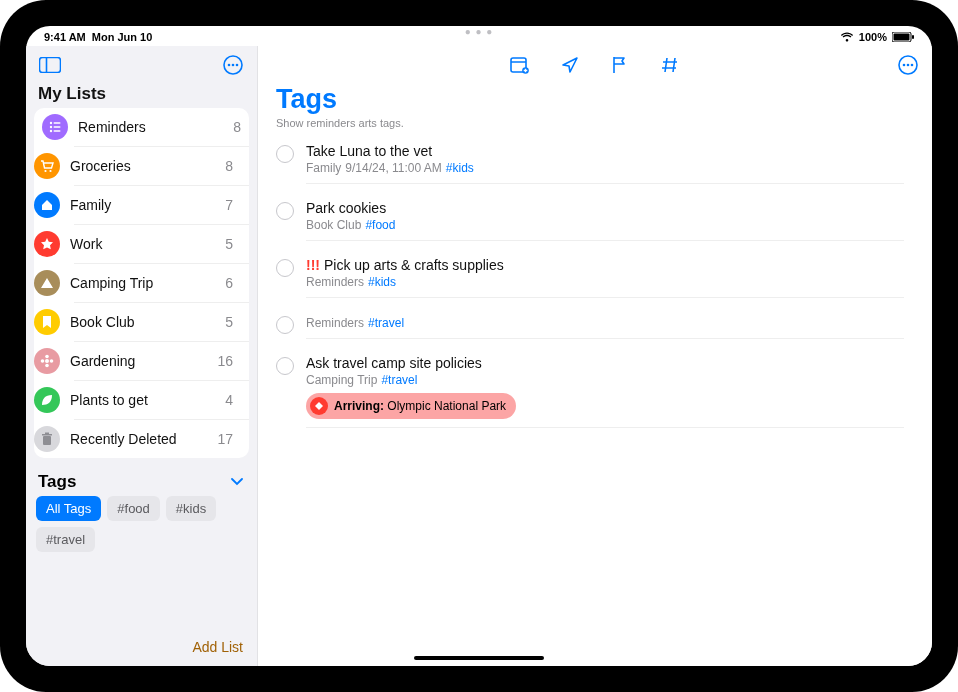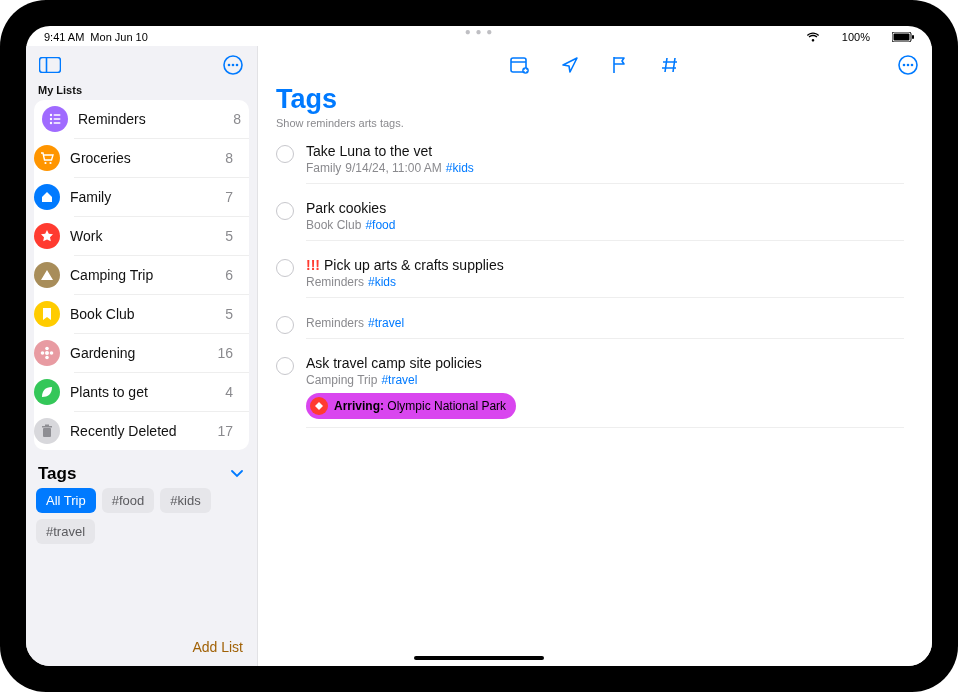--- a/index.html
+++ b/index.html
@@ -25,26 +25,26 @@
   display: flex;
   flex-direction: column;
   position: relative;
 }
 .statusbar {
   height: 20px;
   display: flex;
   align-items: center;
   padding: 2px 18px 0;
   font-size: 11px;
-  font-weight: 400;
+  font-weight: 700;
   color: #000;
   justify-content: space-between;
 }
 .statusbar .left { display:flex; gap:6px; align-items:center; }
-.statusbar .right { display:flex; gap:22px; align-items:center; }
+.statusbar .right { display:flex; gap:5px; align-items:center; }
 .home-indicator {
   position: absolute;
   bottom: 6px;
   left: 50%;
   transform: translateX(-50%);
   width: 130px; height: 4px;
   background: #000;
   border-radius: 3px;
 }
 .app {
@@ -67,21 +67,21 @@
   padding: 0 10px;
 }
 .icon-btn {
   width: 28px; height: 28px;
   display:flex; align-items:center; justify-content:center;
   color: #007aff;
   cursor: pointer;
 }
 .section-title {
   padding: 0 12px 4px;
-  font-size: 11px;
+  font-size: 17px;
   font-weight: 700;
   color: #111;
 }
 .list-card {
   margin: 0 8px 8px;
   background: #fff;
   border-radius: 10px;
   overflow:hidden;
 }
 .list-row {
@@ -165,21 +165,21 @@
   cursor:pointer;
 }
 .reminder .body { flex:1; border-bottom: 1px solid #eee; padding-bottom:8px;}
 .reminder .title-line { font-size: 14px; color:#111; display:flex; gap:4px;}
 .reminder .priority { color:#ff3b30; font-weight:600;}
 .reminder .meta { font-size: 12px; color:#8a8a8e; margin-top:2px; display:flex; gap:4px; flex-wrap:wrap;}
 .reminder .meta .tag { color:#007aff; }
 .loc-pill {
   display:inline-flex; align-items:center; gap:6px;
   margin-top:6px;
-  background:#d946ef;
+  background:#fca5a5;
   border-radius: 14px;
   padding: 4px 10px 4px 4px;
   font-size: 12px;
 }
 .loc-pill .dot {
   width: 18px; height:18px; border-radius:50%;
   background:#ff3b30;
   display:flex;align-items:center;justify-content:center;
 }
 .dots { position:absolute; top:0; left:50%; transform:translateX(-50%); color:#bfbfc3; font-size:10px; letter-spacing:1px;}
@@ -331,21 +331,21 @@
 
         <div class="tags-header">
           <span class="t">Tags</span>
           <span class="icon-btn" style="width:16px;height:16px">
             <svg width="12" height="8" viewBox="0 0 12 8">
                 <path d="M1 1l5 5 5-5" fill="none" stroke="#007aff" stroke-width="1.8" stroke-linecap="round"></path>
               </svg>
           </span>
         </div>
         <div class="tag-cloud" id="tag-cloud">
-            <div class="tag-chip active">All Trip</div>
+            <div class="tag-chip active">All Tags</div>
             <div class="tag-chip">#food</div>
             <div class="tag-chip">#kids</div>
             <div class="tag-chip">#travel</div>
           </div>
 
         <div class="sidebar-footer">
           <span class="addlist">Add List</span>
         </div>
       </div>
 

